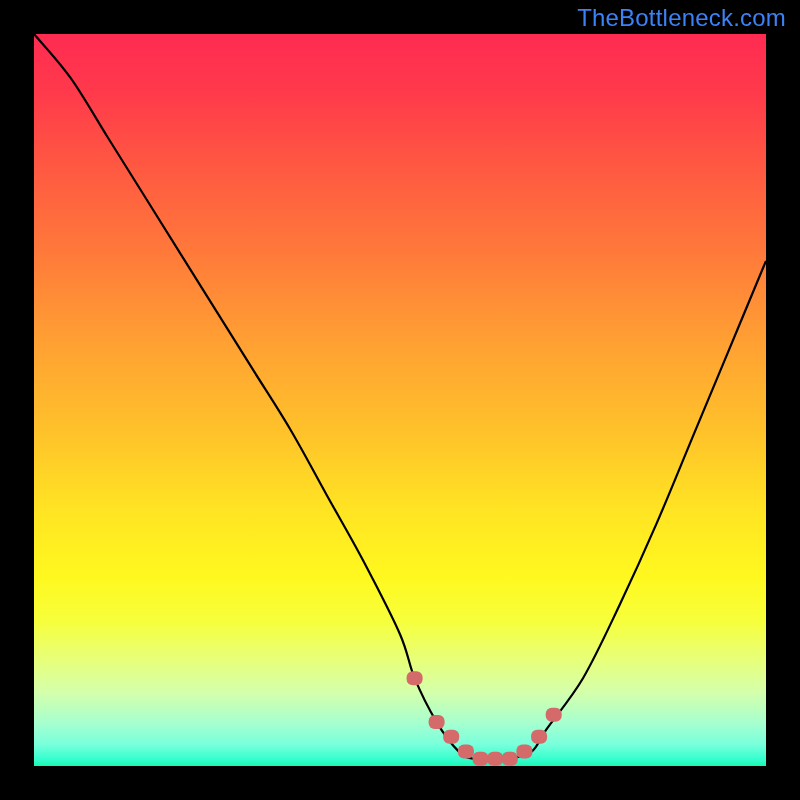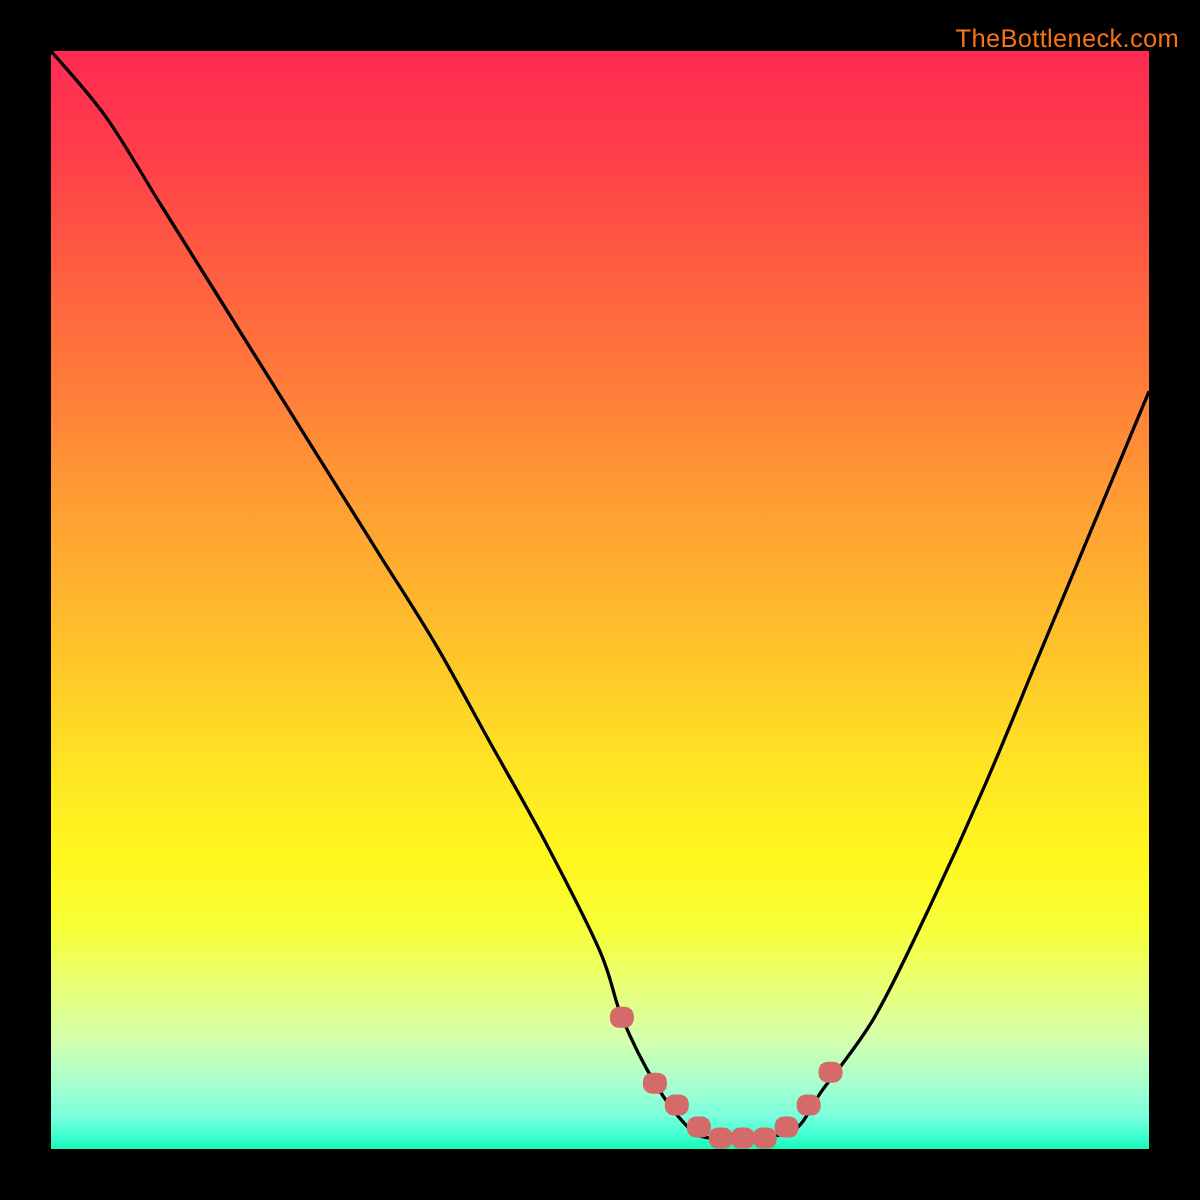--- a/index.html
+++ b/index.html
@@ -12,24 +12,24 @@
     font-family: Arial, Helvetica, sans-serif;
   }
   .container {
     position: relative;
     width: 800px;
     height: 800px;
     overflow: hidden;
   }
   .watermark {
     position: absolute;
-    top: 16px;
+    top: 4px;
     right: 14px;
-    color: #f97316;
-    font-size: 17px;
+    color: #3b82f6;
+    font-size: 24px;
     font-weight: 500;
     letter-spacing: 0.2px;
     z-index: 50;
   }
   .plot-area {
     position: absolute;
     left: 34px;
     top: 34px;
     width: 732px;
     height: 732px;

